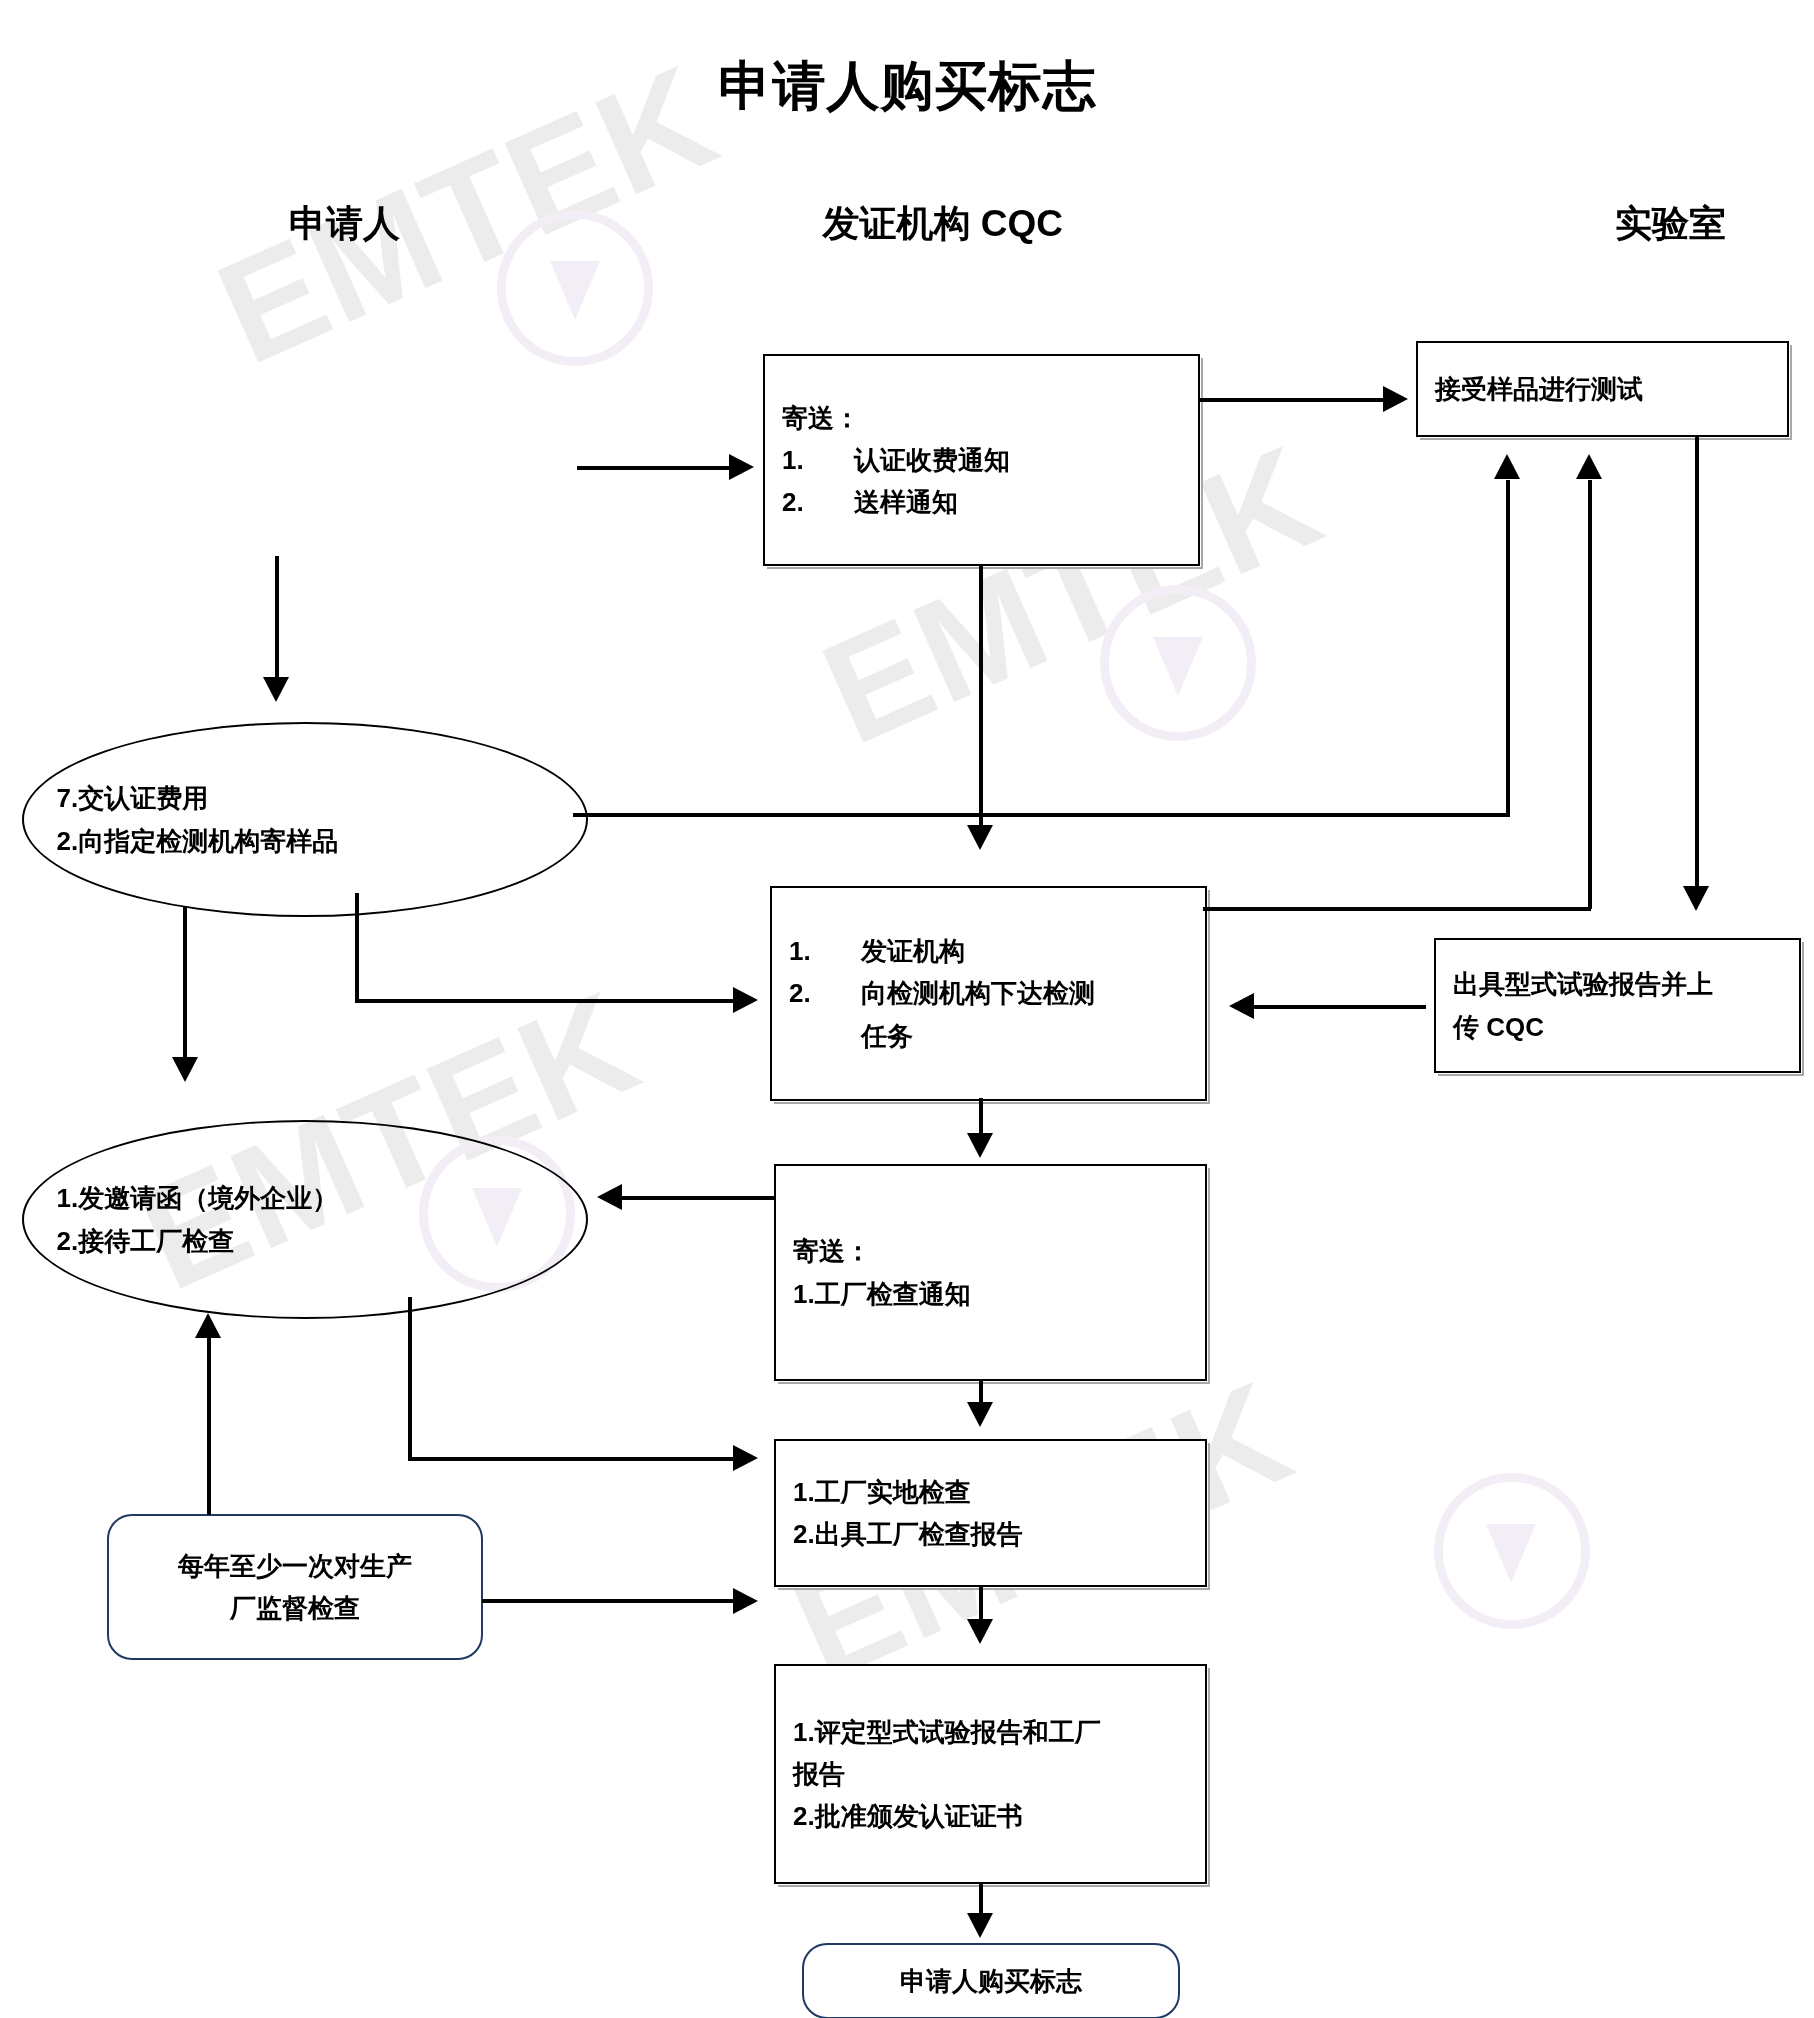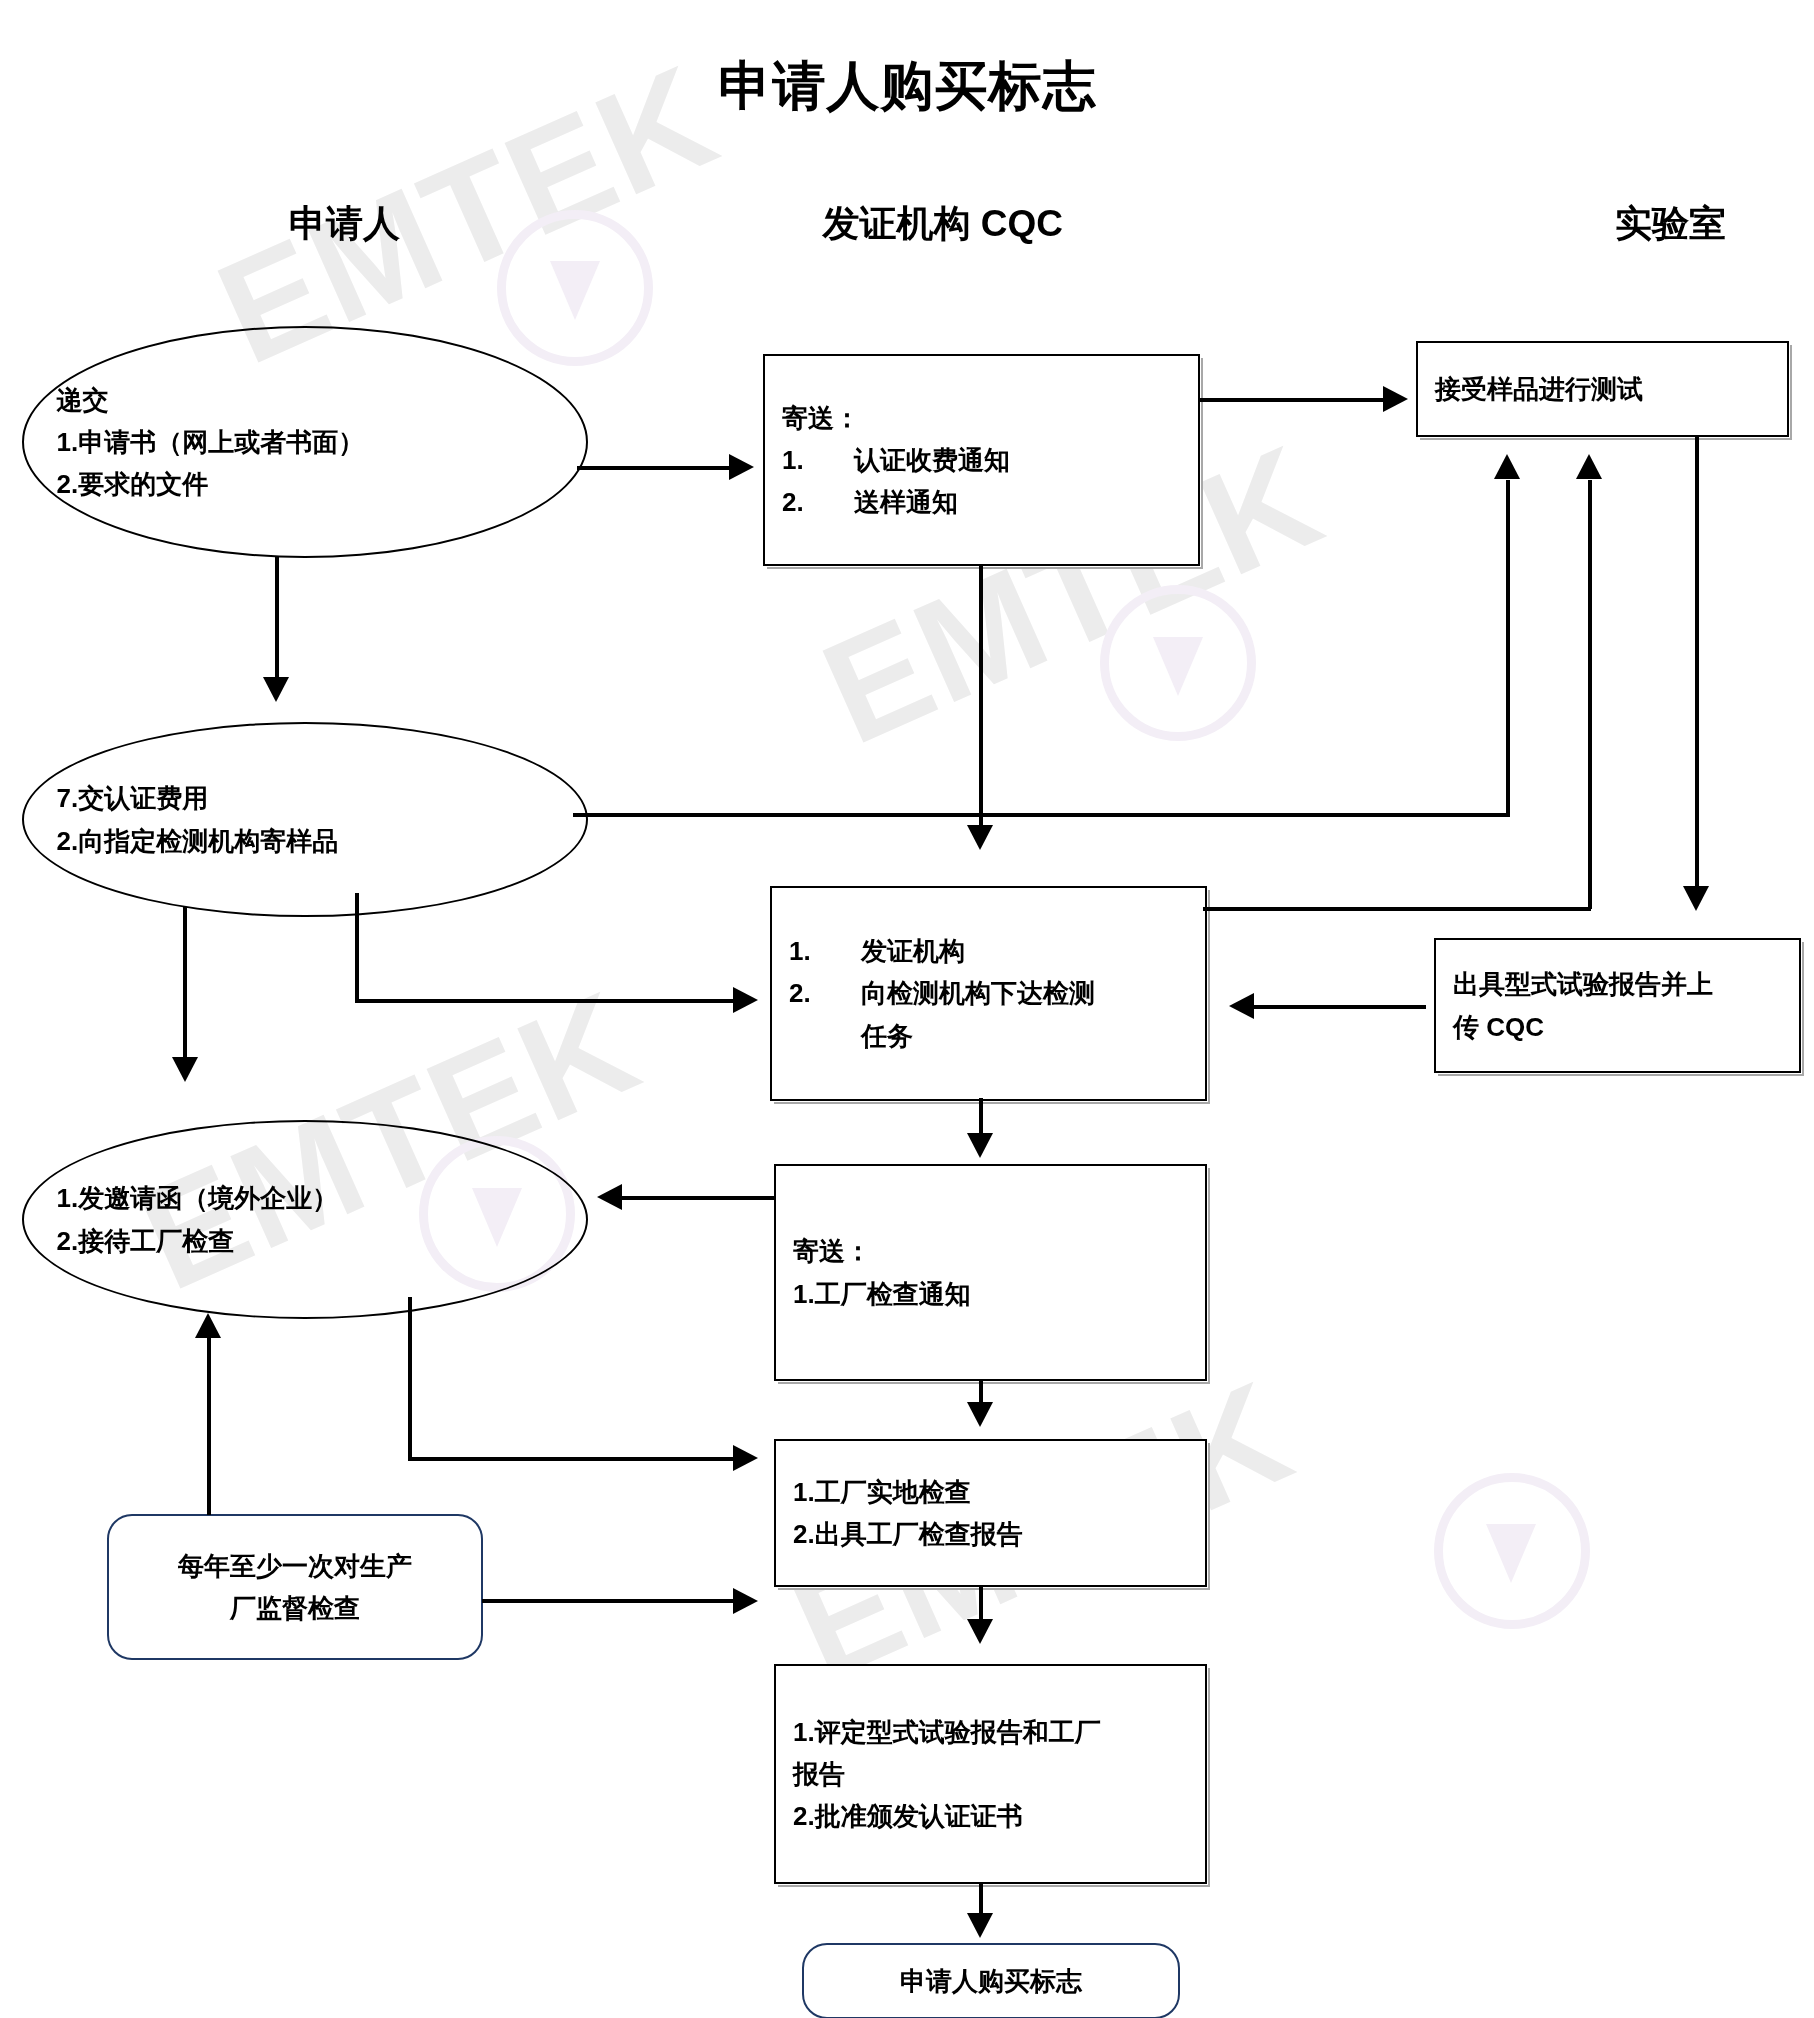--- a/index.html
+++ b/index.html
@@ -105,25 +105,20 @@
     <div class="wm wm-ring" style="left:1434px;top:1473px;width:156px;height:156px;"></div>
     <div class="wm wm-tri" style="left:1486px;top:1524px;"></div>
   </div>
 
   <div class="title" id="page-title">申请人购买标志</div>
 
   <div class="col-head" style="left:88px;top:199px;width:312px;">申请人</div>
   <div class="col-head" style="left:1414px;top:199px;width:312px;">实验室</div>
   <div class="col-head" style="left:673px;top:199px;width:390px;">发证机构 CQC</div>
 
-  <div class="node ellipse" style="left:21.5px;top:326px;width:566px;height:232px;">
-    <div class="line pad-l">递交</div>
-    <div class="line pad-l">1.申请书（网上或者书面）</div>
-    <div class="line pad-l">2.要求的文件</div>
-  </div>
 
   <div class="node rect" style="left:763px;top:354px;width:437px;height:212px;">
     <div class="line pad-l2">寄送：</div>
     <div class="line pad-l2 num-line">
       <span class="num">1.</span>
       <span>认证收费通知</span>
     </div>
     <div class="line pad-l2 num-line">
       <span class="num">2.</span>
       <span>送样通知</span>

